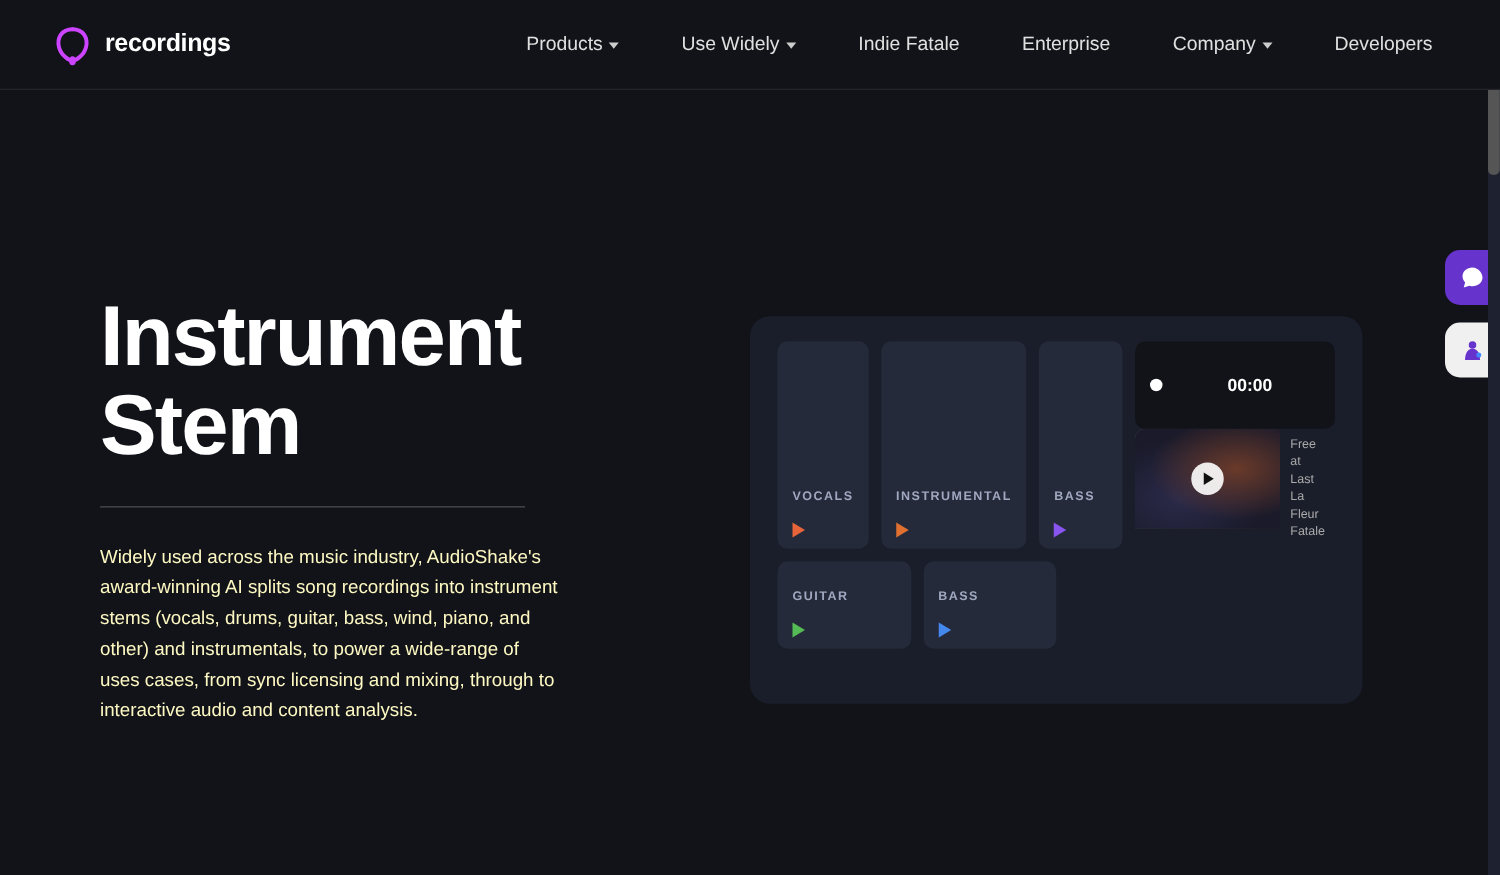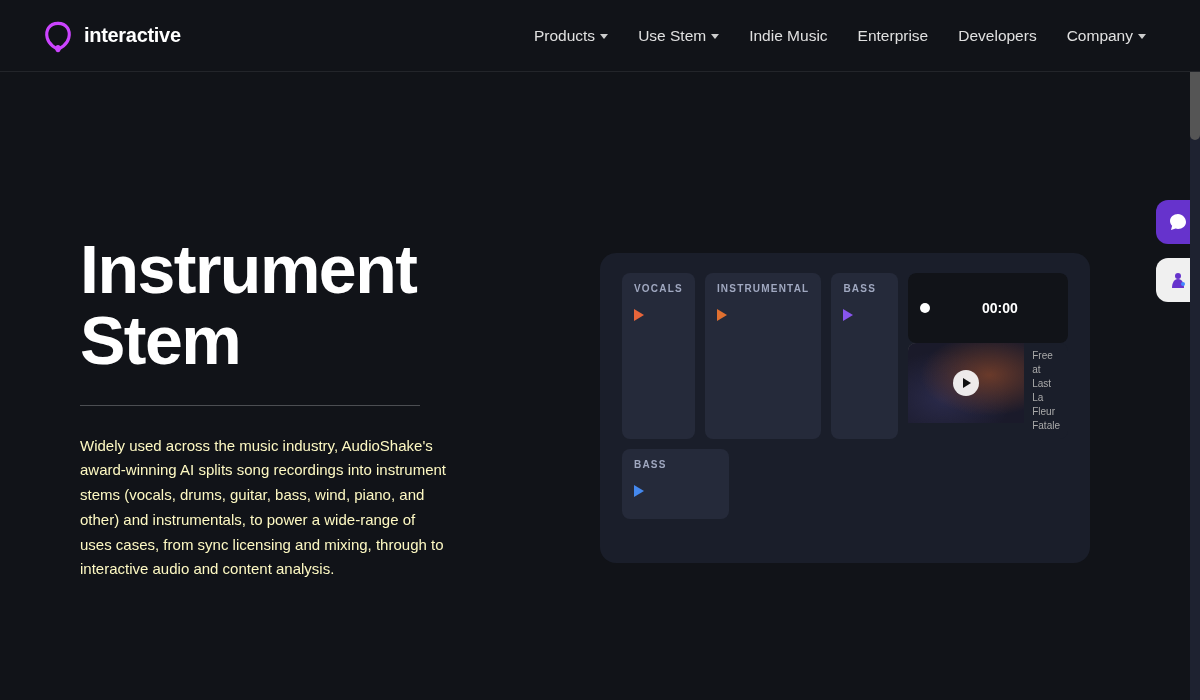--- a/index.html
+++ b/index.html
@@ -42,21 +42,21 @@
     .logo-text {
       color: #fff;
       font-size: 20px;
       font-weight: 600;
       letter-spacing: -0.3px;
     }
 
     .nav-links {
       display: flex;
       align-items: center;
-      gap: 2px;
+      gap: 22px;
     }
 
     .nav-item {
       color: #e0e0e0;
       font-size: 15.5px;
       font-weight: 500;
       padding: 8px 14px;
       cursor: pointer;
       display: flex;
       align-items: center;
@@ -132,20 +132,21 @@
     }
 
     .stem-cell {
       background: #252a3a;
       border-radius: 8px;
       padding: 10px 12px 8px;
       display: flex;
       flex-direction: column;
       gap: 14px;
       min-height: 70px;
+      justify-content: flex-end;
     }
 
     .stem-label {
       font-size: 10px;
       font-weight: 700;
       letter-spacing: 1.2px;
       color: #a0a8c0;
     }
 
     .play-btn {
@@ -302,44 +303,44 @@
 </head>
 <body>
 
 <nav>
   <a class="logo-area" href="#">
     <svg class="logo-icon" viewBox="0 0 40 40" fill="none" xmlns="http://www.w3.org/2000/svg">
       <path d="M20 6 C10 6 6 14 8 22 C10 30 18 34 20 34" stroke="#cc44ff" stroke-width="3.5" stroke-linecap="round" fill="none"></path>
       <path d="M20 6 C30 6 34 14 32 22 C30 30 22 34 20 34" stroke="#cc44ff" stroke-width="3.5" stroke-linecap="round" fill="none"></path>
       <ellipse cx="20" cy="34" rx="3" ry="4" fill="#cc44ff"></ellipse>
     </svg>
-    <span class="logo-text">interactive</span>
+    <span class="logo-text">recordings</span>
   </a>
 
   <div class="nav-links">
     <div class="nav-item">
       <span>Products</span>
       <span class="chevron-down"></span>
     </div>
     <div class="nav-item">
-      <span>Use Stem</span>
+      <span>Use Widely</span>
       <span class="chevron-down"></span>
     </div>
     <div class="nav-item">
-      <span>Indie Music</span>
+      <span>Indie Fatale</span>
     </div>
     <div class="nav-item">
       <span>Enterprise</span>
-    </div>
-    <div class="nav-item">
-      <span>Developers</span>
     </div>
     <div class="nav-item">
       <span>Company</span>
       <span class="chevron-down"></span>
+    </div>
+    <div class="nav-item">
+      <span>Developers</span>
     </div>
   </div>
 </nav>
 
 <section class="hero">
   <div class="hero-left">
     <h1 class="hero-title">
       <span>Instrument Stem</span><br>
     </h1>
     <div class="hero-divider"></div>
@@ -385,20 +386,26 @@
           </div>
           <div class="album-info">
             <span>Free at<br>Last<br>La<br>Fleur<br>Fatale</span>
           </div>
         </div>
       </div>
     </div>
 
     <div class="stem-grid-bottom">
       <div class="stem-cell">
+        <span class="stem-label">GUITAR</span>
+        <div class="play-btn">
+          <div class="play-triangle play-green"></div>
+        </div>
+      </div>
+      <div class="stem-cell">
         <span class="stem-label">BASS</span>
         <div class="play-btn">
           <div class="play-triangle play-blue"></div>
         </div>
       </div>
       <div style="background:transparent;"></div>
     </div>
 
   </div>
 </section>

